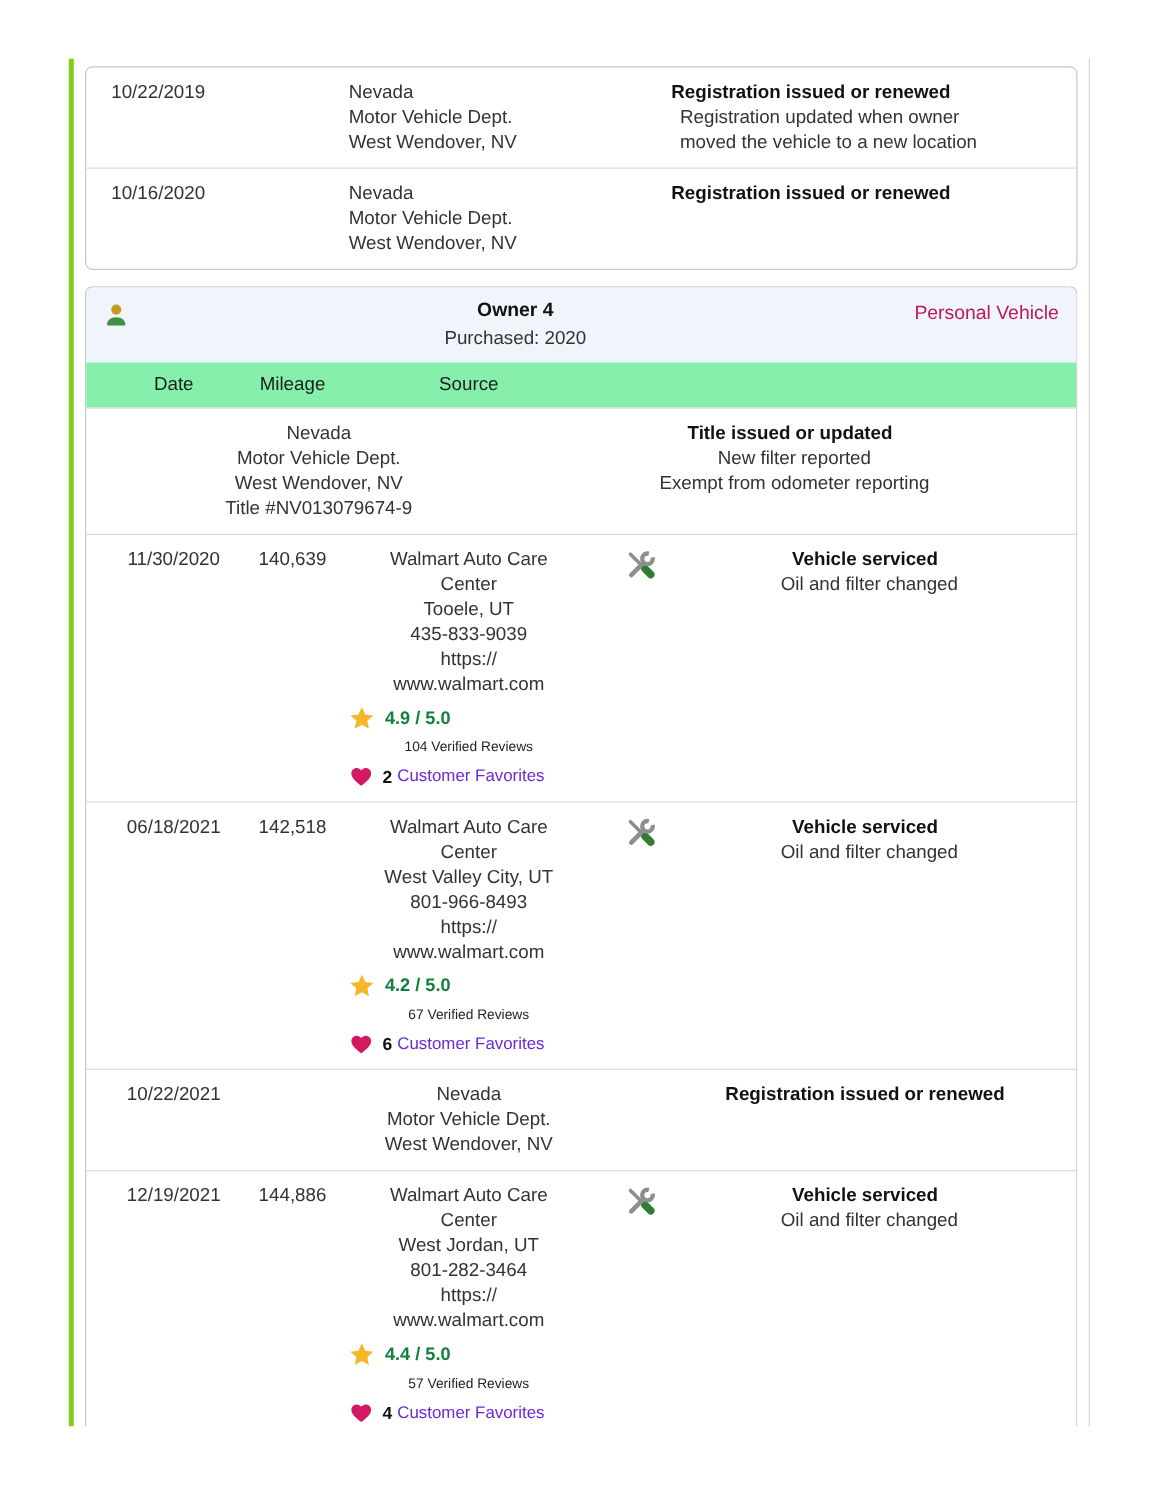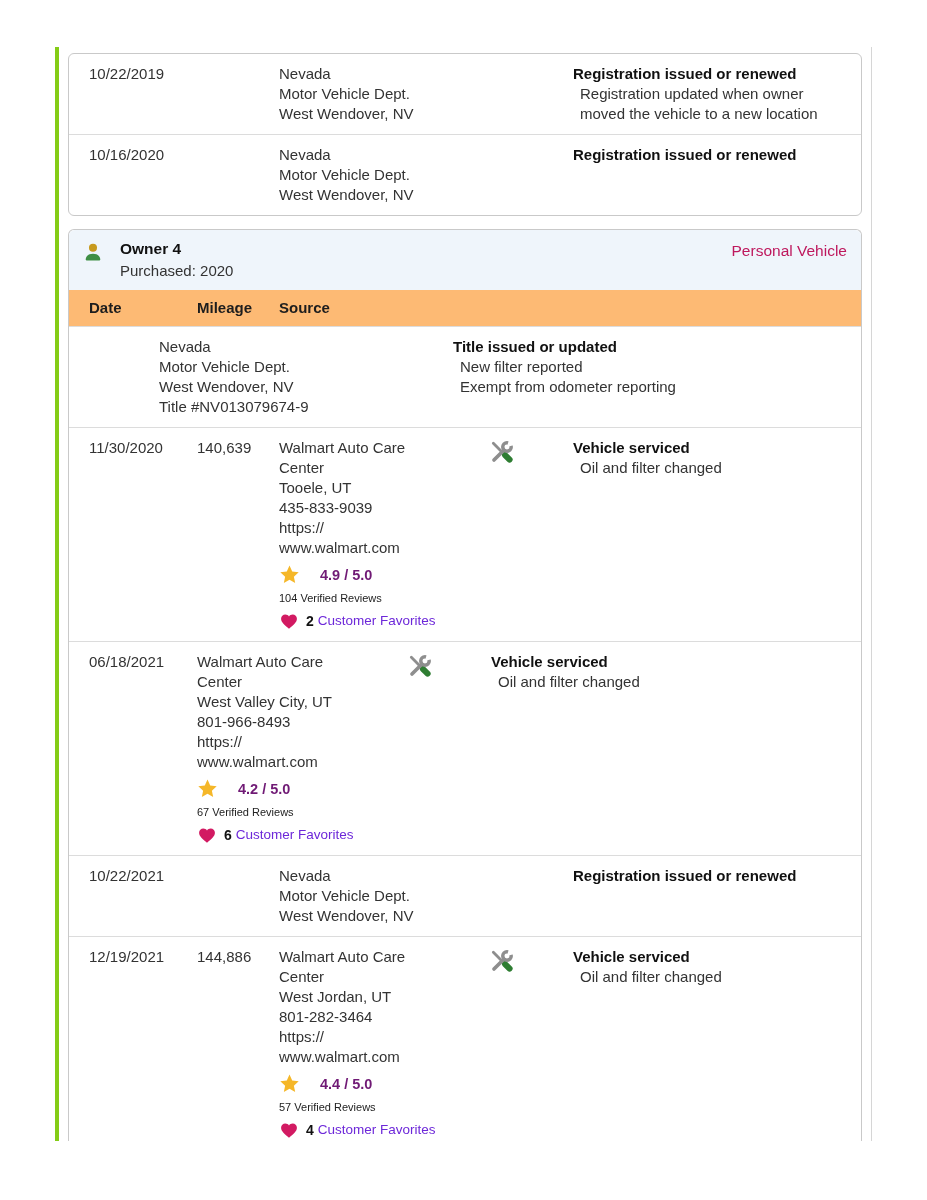--- a/index.html
+++ b/index.html
@@ -13,63 +13,63 @@
   .outer {
     position:absolute; left:55px; top:47px; width:817px; height:1094px;
     border-left:4px solid #84cc16; border-right:1px solid #d6d6d6;
     overflow:hidden; background:#ffffff;
   }
   .htable {
     margin:0 9px; background:#fff;
     border:1px solid #c9c9c9; border-radius:6px;
   }
   .htable.first { margin-top:6px; }
-  .htable.second { margin-top:13px; border-bottom:none; border-radius:6px 6px 0 0; }
+  .htable.second { margin-top:13px; border-bottom:none; border-radius:6px 6px 0 0;text-align:center; }
 
   
   .owner-hdr {
     display:flex; align-items:flex-start;
     background:#eff5fb; border-radius:6px 6px 0 0;
     padding:9px 14px 9px 13px; min-height:58px;
   }
   .owner-icon { flex:none; margin-top:3px; }
   .owner-text { flex:1; margin-left:16px; }
   .owner-title { font-weight:700; font-size:15.5px; line-height:20px; color:#111; }
   .owner-sub { font-size:15px; line-height:20px; color:#333; margin-top:2px; }
   .vehicle-type { font-size:15.5px; line-height:20px; color:#be185d; margin-top:2px;margin-left:27px; }
 
   
   .thead {
-    display:flex; background:#fdba74; padding:8px 0;
-    font-weight:700; font-size:15px; color:#1d1d1d; line-height:20px;
+    display:flex; background:#86efac; padding:8px 0;
+    font-weight:400; font-size:15px; color:#1d1d1d; line-height:20px;
   }
   .c-date { width:120px; padding-left:20px; flex:none; }
   .c-mileage { width:82px; padding-left:8px; flex:none; }
   .c-source { width:210px; padding-left:8px; padding-right:10px; flex:none; }
   .c-comments { flex:1; padding-right:14px; }
   .thead .c-comments { padding-left:56px; }
 
   
   .trow {
     display:flex; padding:10px 0;
     font-size:15px; line-height:20px; color:#333;
   }
   .trow + .trow { border-top:1px solid #dcdcdc; }
   .row-sep-top { border-top:1px solid #dcdcdc; }
   .src-line { line-height:20px; }
 
-  .c-comments { display:flex; align-items:flex-start; padding-left:8px;gap:36px; }
+  .c-comments { display:flex; align-items:flex-start; padding-left:8px; }
   .icon-slot { width:48px; flex:none; padding-top:1px; }
   .comment-body { flex:1; }
   .comment-title { font-weight:700; color:#111; }
   .comment-detail { padding-left:7px; color:#333; }
 
   
   .rating-row { display:flex; align-items:center; margin-top:6px; }
-  .rating-val { font-weight:700; font-size:14.5px; color:#701a75; margin-left:20px; }
+  .rating-val { font-weight:700; font-size:14.5px; color:#15803d; margin-left:8px; }
   .reviews { font-size:11px; color:#222; margin-top:4px; line-height:18px; }
   .fav-row { display:flex; align-items:center; margin-top:4px; }
   .fav-count { font-weight:700; font-size:14px; color:#111; margin-left:7px; }
   .fav-label { font-size:13.5px; color:#6d28d9; margin-left:4px; }
   .star svg, .heart svg { display:block; }
 </style>
 </head>
 <body>
 
 <div class="outer">
@@ -188,20 +188,21 @@
                 <polygon points="16.6,7.4 28.2,4.3 19.7,-4.2" fill="#ffffff"></polygon>
               </svg></div>
             <div class="comment-body">
               <div class="comment-title">Vehicle serviced</div>
               <div class="comment-detail">Oil and filter changed</div>
             </div>
           </div>
         </div>
         <div class="trow">
           <div class="c-date">06/18/2021</div>
+          <div class="c-mileage">142,518</div>
           <div class="c-source">
             <div class="src-line">Walmart Auto Care</div>
             <div class="src-line">Center</div>
             <div class="src-line">West Valley City, UT</div>
             <div class="src-line">801-966-8493</div>
             <div class="src-line">https://</div>
             <div class="src-line">www.walmart.com</div>
             <div class="rating-row">
               <span class="star">
                 <svg width="21" height="21" viewBox="0 0 24 24">

